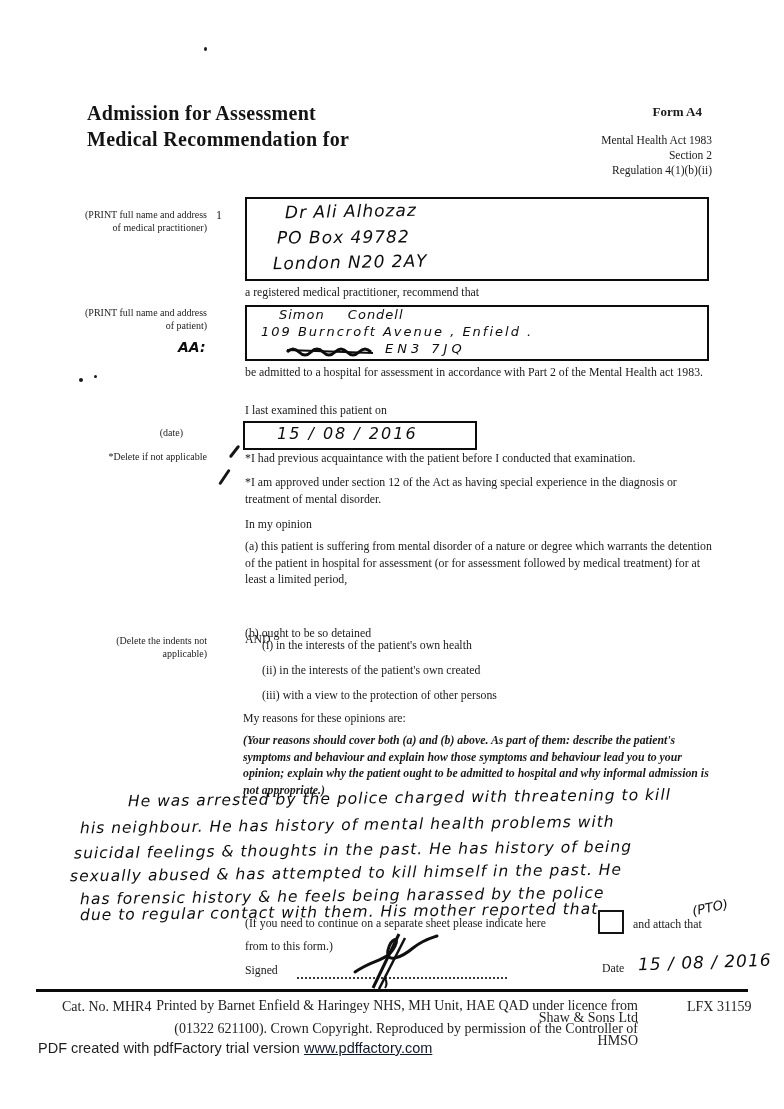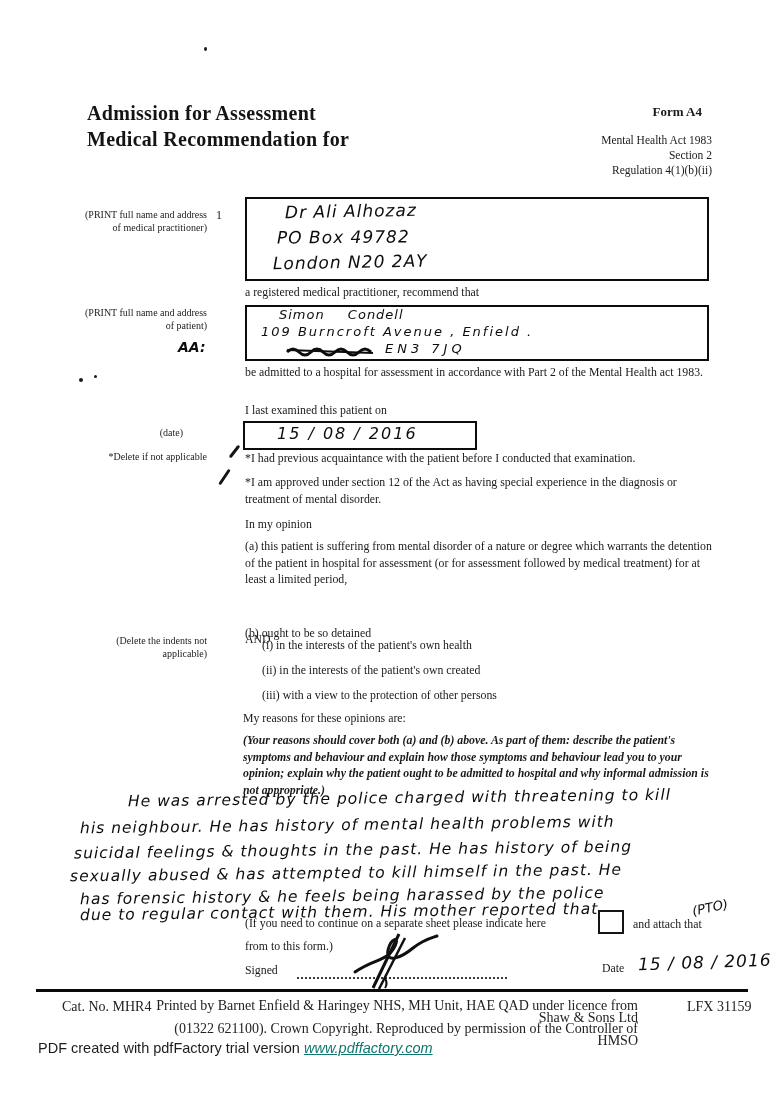--- a/index.html
+++ b/index.html
@@ -15,21 +15,21 @@
   .hw{font-family:"DejaVu Sans",sans-serif;font-style:italic;color:#0d0d0d;white-space:nowrap;}
   .hw-big{font-size:17px;letter-spacing:1px;}
   .hw-mid{font-size:13px;letter-spacing:1px;}
   .hw-reason{font-size:15.5px;letter-spacing:1px;transform:rotate(-.7deg);}
   .tick{position:absolute;width:3px;background:#161616;border-radius:2px;}
   .dot{position:absolute;background:#1a1a1a;border-radius:50%;}
   .dotted-line{border-bottom:2px dotted #3a3a3a;}
   .rule{background:#0a0a0a;}
   .footer-small{font-size:14px;line-height:11.5px;color:#222;}
   .wm{font-family:"Liberation Sans",sans-serif;font-size:14.5px;color:#1d1d1d;}
-  .wm a{color:#0f766e;text-decoration:underline;cursor:pointer;font-style:italic;}
+  .wm a{color:#0f172a;text-decoration:underline;cursor:pointer;}
   .checkbox{border:2px solid #141414;background:#fff;}
   .guide{font-style:italic;font-weight:bold;}
 </style>
 </head>
 <body>
 
 <div class="page">
 
   
   <i class="dot" style="left:204px;top:47px;width:3px;height:4px;"></i>

